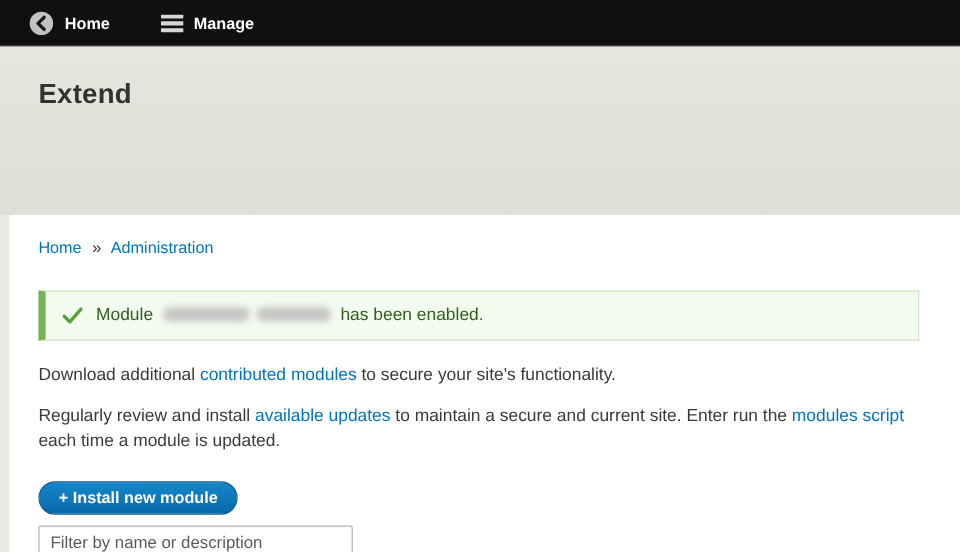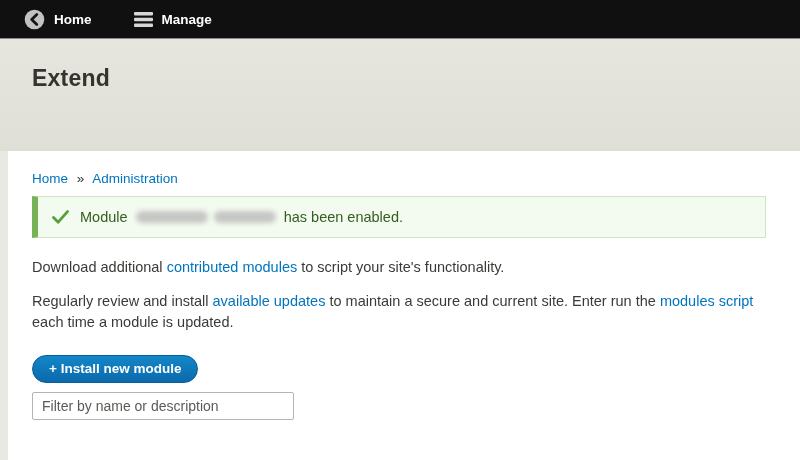--- a/index.html
+++ b/index.html
@@ -38,21 +38,21 @@
   .left-strip {
     position: absolute;
     left: 0; top: 40px; bottom: 0;
     width: 8px;
     background: #e9e9e3;
   }
 
   
   .header {
     position: relative;
-    height: 112px;
+    height: 140px;
     background: #e2e2db;
     background-image: linear-gradient(#e6e6df, #dfdfd8);
   }
   .page-title {
     padding: 26px 0 0 32px;
     font-size: 23px;
     font-weight: bold;
     color: #33332f;
     letter-spacing: 0.2px;
   }
@@ -84,21 +84,21 @@
   }
 
   
   .content { padding: 20px 34px 0 32px; }
 
   .breadcrumb { font-size: 13.5px; color: #33332f; }
   .breadcrumb a { color: #0074bd; text-decoration: none; cursor: pointer; }
   .breadcrumb .sep { margin: 0 5px; color: #33332f; }
 
   .status {
-    margin-top: 10px;
+    margin-top: 28px;
     background: #f3faef;
     border: 1px solid #cfe4c3;
     border-left: 6px solid #77b259;
     padding: 12px 14px;
     display: flex;
     align-items: center;
     gap: 11px;
     color: #325e1c;
     font-size: 14.5px;
   }
@@ -203,21 +203,21 @@
     </span>
     <span class="status-text">
       <span>Module</span>
       <span class="redacted r1"></span>
       <span class="redacted r2"></span>
       <span>has been enabled.</span>
     </span>
   </div>
 
   <p class="body-text p1">
-    <span>Download additional </span><a>contributed modules</a><span> to script your site's functionality.</span>
+    <span>Download additional </span><a>contributed modules</a><span> to secure your site's functionality.</span>
   </p>
 
   <p class="body-text p2">
     <span>Regularly review and install </span><a>available updates</a><span> to maintain a secure and current site. Enter run the </span><a>modules script</a><span> each time a module is updated.</span>
   </p>
 
   <button class="install-btn">+ Install new module</button>
 
   <div class="filter-row">
     <input class="filter-input" type="text" placeholder="Filter by name or description" style="">

